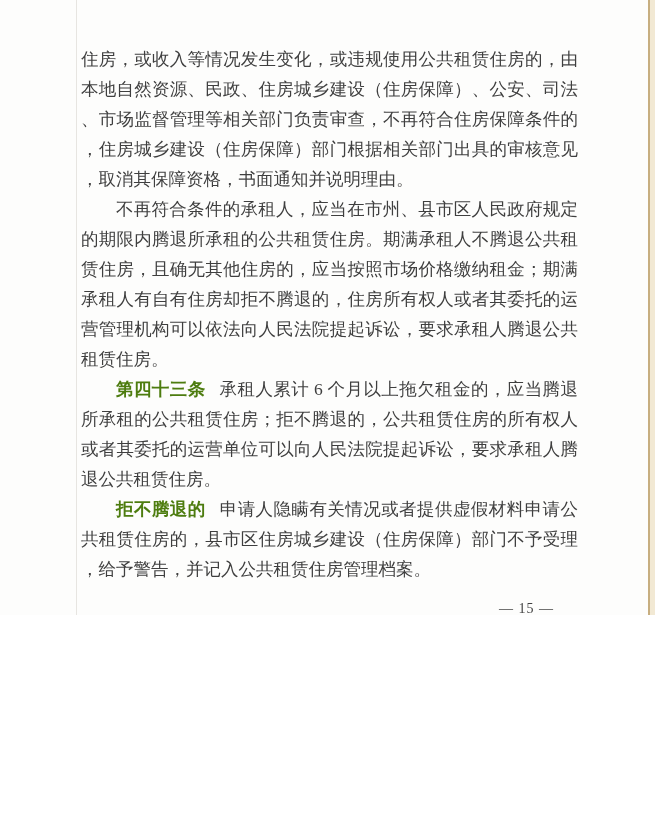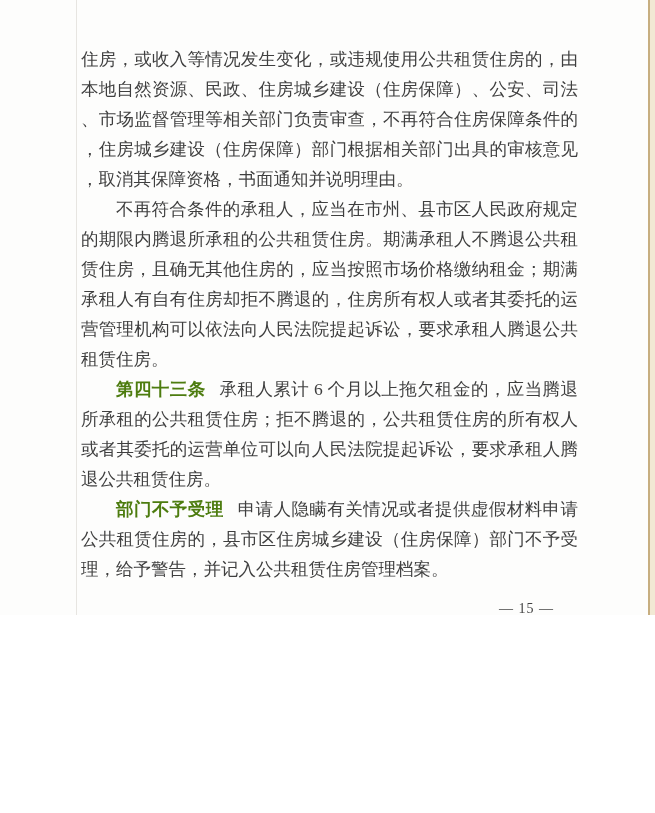--- a/index.html
+++ b/index.html
@@ -88,21 +88,21 @@
 
     <p class="para indent">
       <span>不再符合条件的承租人，应当在市州、县市区人民政府规定的期限内腾退所承租的公共租赁住房。期满承租人不腾退公共租赁住房，且确无其他住房的，应当按照市场价格缴纳租金；期满承租人有自有住房却拒不腾退的，住房所有权人或者其委托的运营管理机构可以依法向人民法院提起诉讼，要求承租人腾退公共租赁住房。</span>
     </p>
 
     <p class="para indent">
       <b class="article-no">第四十三条</b><span>承租人累计 6 个月以上拖欠租金的，应当腾退所承租的公共租赁住房；拒不腾退的，公共租赁住房的所有权人或者其委托的运营单位可以向人民法院提起诉讼，要求承租人腾退公共租赁住房。</span>
     </p>
 
     <p class="para indent">
-      <b class="article-no">部门不予受理</b><span>申请人隐瞒有关情况或者提供虚假材料申请公共租赁住房的，县市区住房城乡建设（住房保障）部门不予受理，给予警告，并记入公共租赁住房管理档案。</span>
+      <b class="article-no">拒不腾退的</b><span>申请人隐瞒有关情况或者提供虚假材料申请公共租赁住房的，县市区住房城乡建设（住房保障）部门不予受理，给予警告，并记入公共租赁住房管理档案。</span>
     </p>
 
 
     <div class="page-number">— 15 —</div>
   </div>
 
   <div class="right-edge-line"></div>
   <div class="right-edge-strip"></div>
 </div>
 

